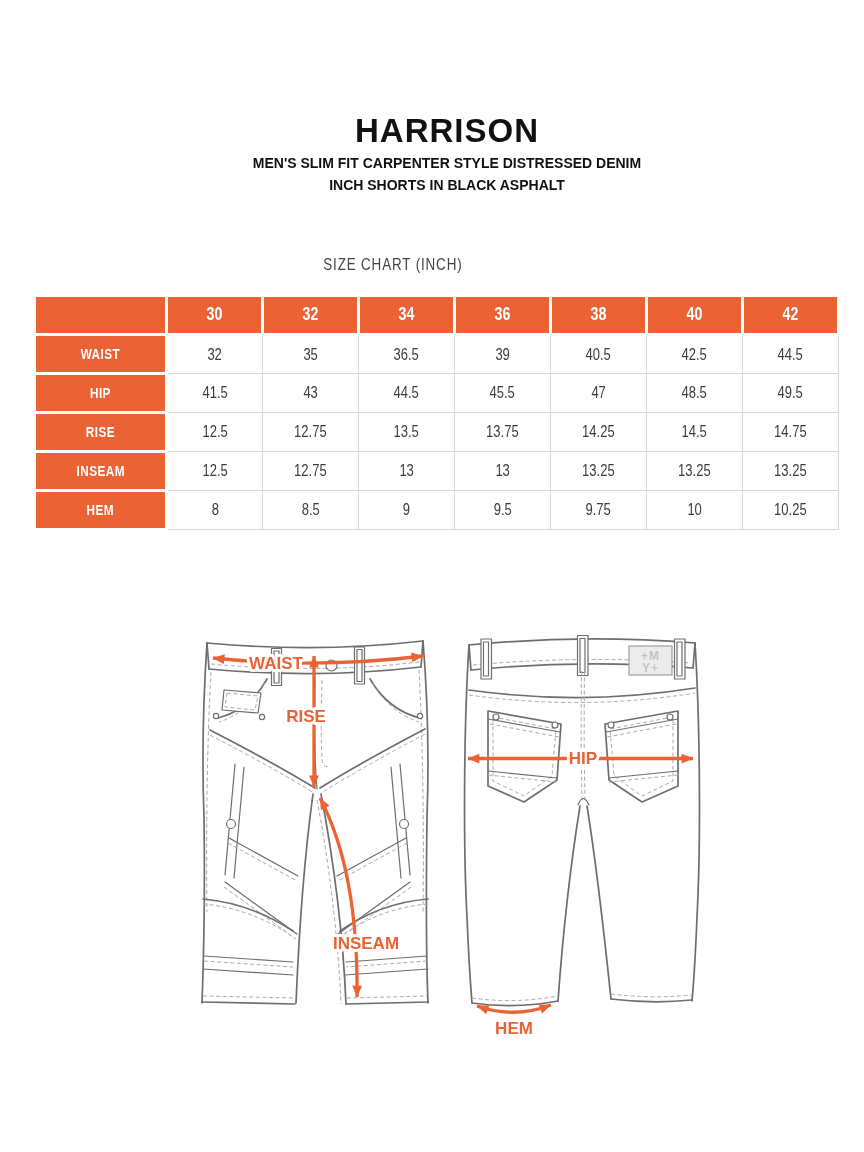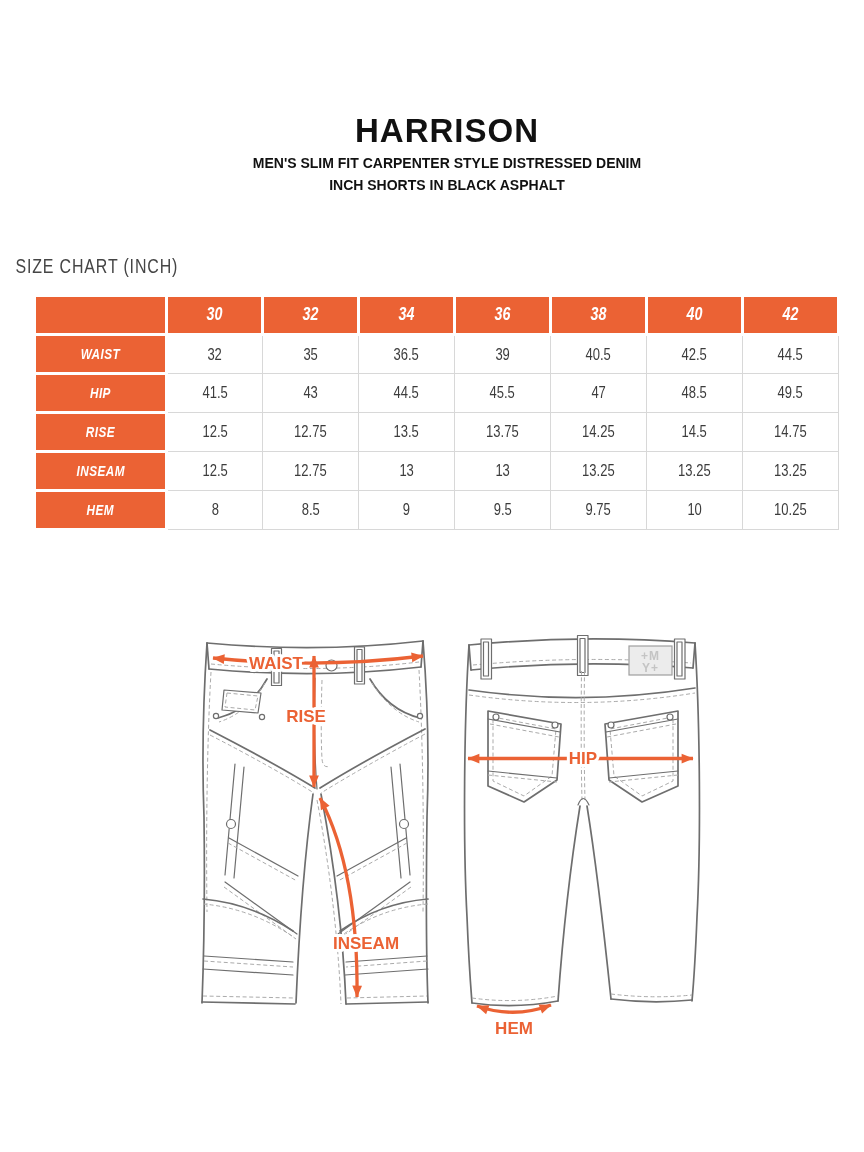--- a/index.html
+++ b/index.html
@@ -6,29 +6,29 @@
   body{width:864px;height:1152px;background:#ffffff;position:relative;overflow:hidden;
        font-family:"Liberation Sans",sans-serif;}
   .page{position:absolute;inset:0;}
 
   
   .header{position:absolute;top:114px;left:15px;width:864px;text-align:center;color:#111;}
   .title{font-size:33px;font-weight:bold;letter-spacing:1px;line-height:34px;}
   .subtitle{font-size:14px;font-weight:bold;line-height:22px;margin-top:4px;}
 
   
-  .caption{position:absolute;top:256px;left:0;width:786px;
-           font-size:19px;color:#454545;letter-spacing:1px;}
+  .caption{position:absolute;top:256px;left:0;width:786px;text-align:center;
+           font-size:16px;color:#454545;letter-spacing:1px;}
   .cond{display:inline-block;transform:scale(0.84,1.08);transform-origin:center;}
 
   table.size{position:absolute;top:294px;left:33px;border-collapse:collapse;table-layout:fixed;}
   table.size td,table.size th{height:36px;text-align:center;vertical-align:middle;padding:0;}
   .c-label{width:129px;}
   .c-size{width:93px;}
-  .cell-orange{background:#EB6234;border:3px solid #ffffff;color:#ffffff;font-style:italic;}
+  .cell-orange{background:#EB6234;border:3px solid #ffffff;color:#ffffff;}
   .cell-head{font-size:17px;font-weight:bold;}
   .cell-rowlabel{font-size:14px;font-weight:bold;letter-spacing:.5px;}
   .cell-data{background:#ffffff;border:1px solid #d8d8d8;color:#3c3c3c;font-size:15.5px;}
 
   
   .diagram{position:absolute;left:180px;top:612px;width:540px;height:440px;}
   .ol{fill:none;stroke:#6e6e6e;stroke-width:1.7;stroke-linecap:round;stroke-linejoin:round;}
   .ol2{fill:none;stroke:#6e6e6e;stroke-width:1.2;stroke-linecap:round;stroke-linejoin:round;}
   .fw{fill:#ffffff;}
   .st{fill:none;stroke:#ababab;stroke-width:1;stroke-dasharray:4 2.6;}

